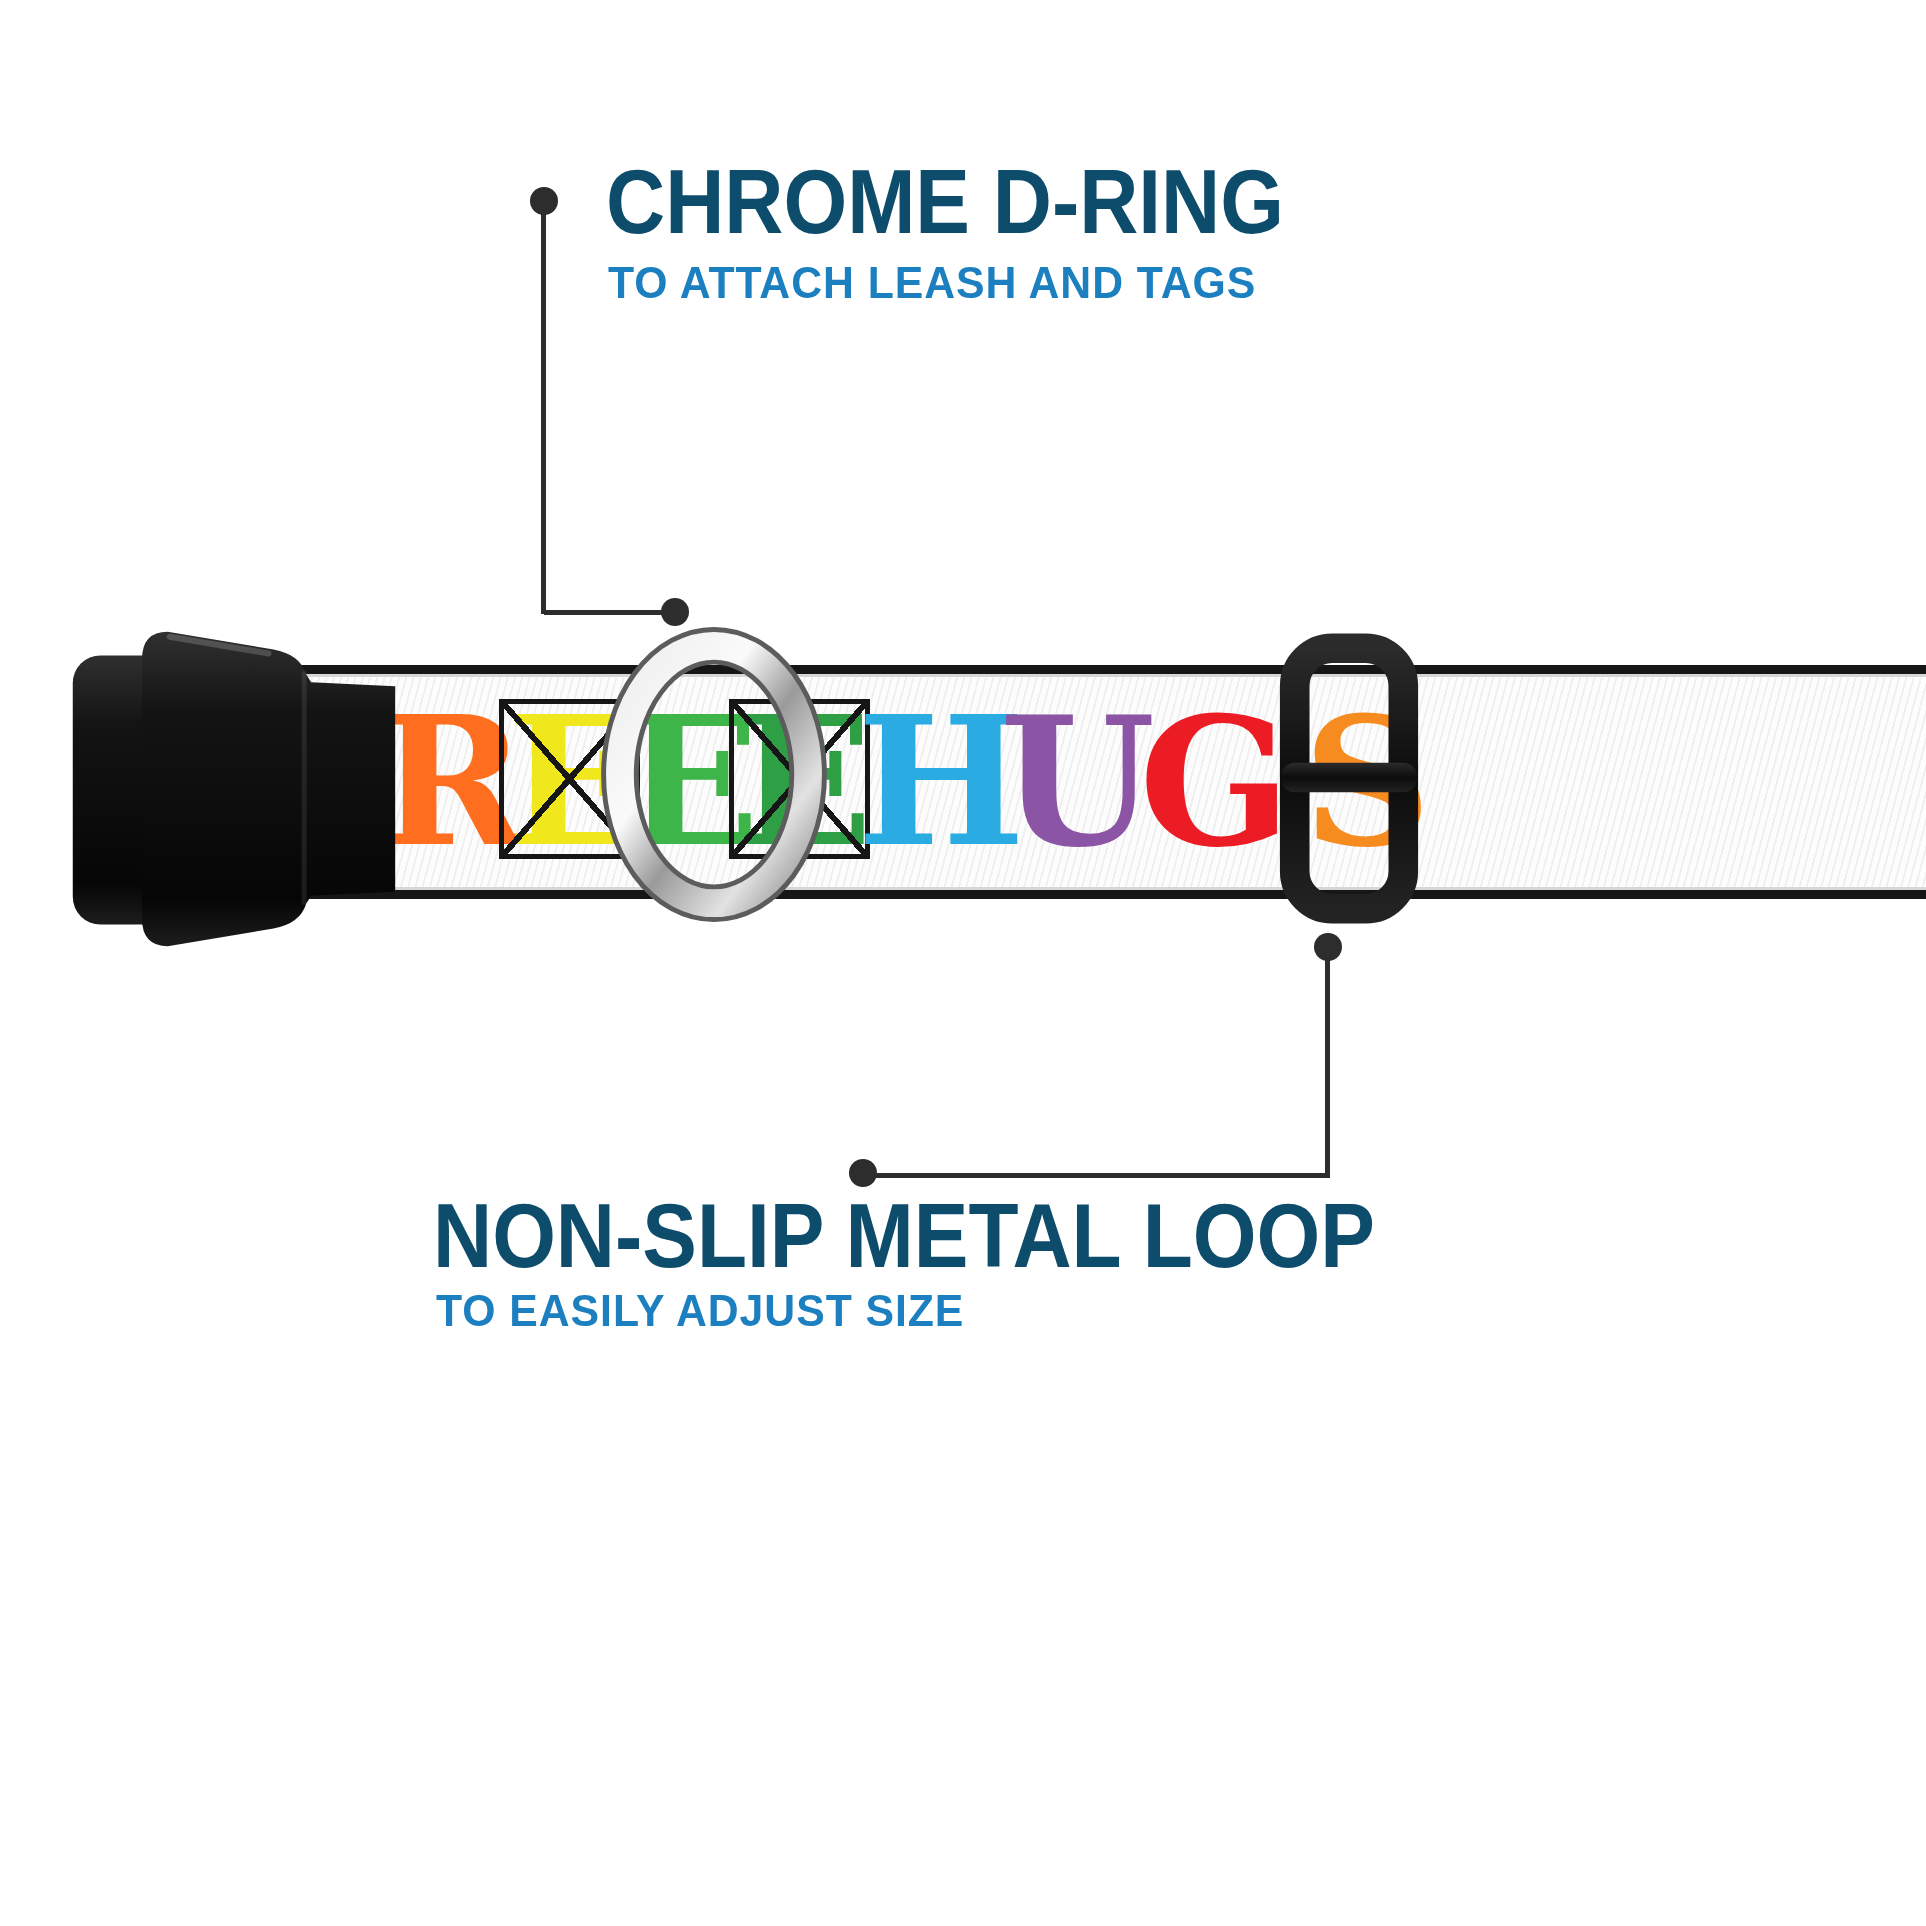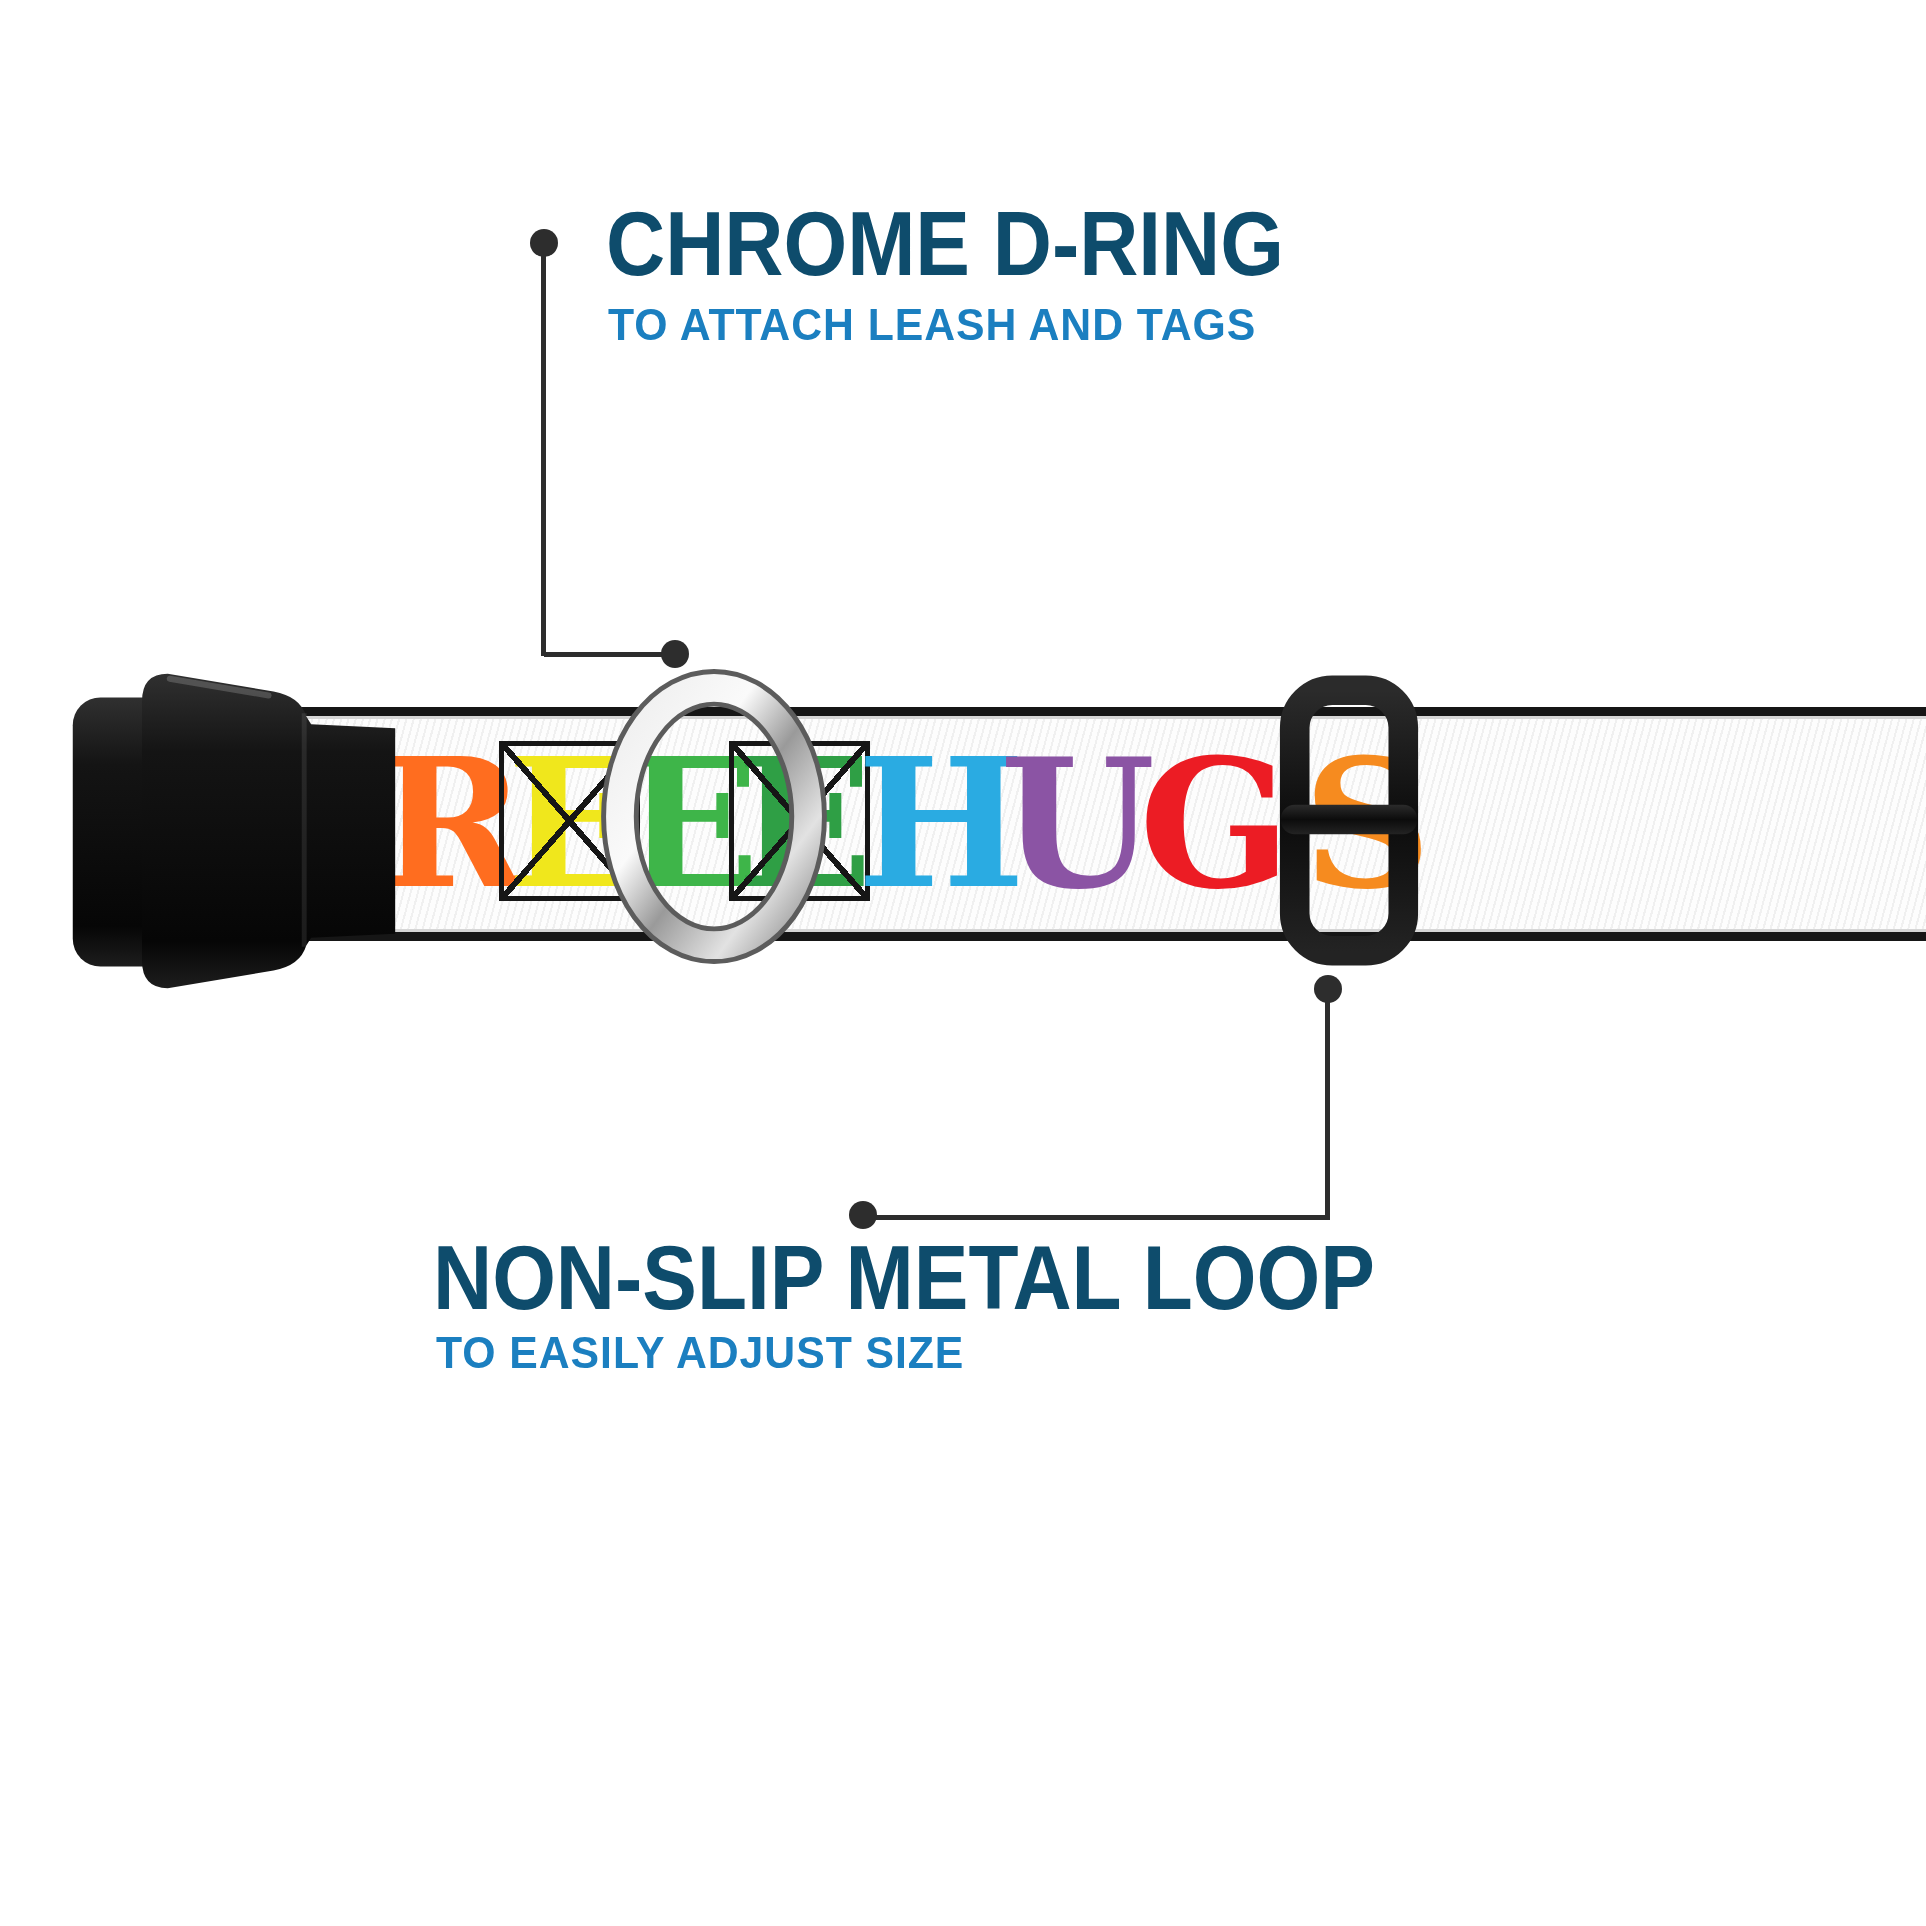--- a/index.html
+++ b/index.html
@@ -1,17 +1,17 @@
 <!DOCTYPE html>
 <html><head>
 <meta charset="utf-8">
 <style>
   html,body{margin:0;padding:0;background:#ffffff;}
   .canvas{position:relative;width:1927px;height:1507px;background:#ffffff;overflow:hidden;
-          font-family:"Liberation Sans",sans-serif;margin-top:42px;}
+          font-family:"Liberation Sans",sans-serif;}
 
   
   .h-title{position:absolute;margin:0;font-weight:bold;font-size:91px;white-space:nowrap;
            transform:scaleX(.9);transform-origin:left top;letter-spacing:0;}
   .h-sub{position:absolute;margin:0;font-weight:bold;font-size:45px;white-space:nowrap;
          transform:scaleX(.95);transform-origin:left top;letter-spacing:1px;}
   #title-top{left:606px;top:150px;}
   #sub-top{left:608px;top:257px;}
   #title-bottom{left:433px;top:1184px;}
   #sub-bottom{left:436px;top:1285px;}

